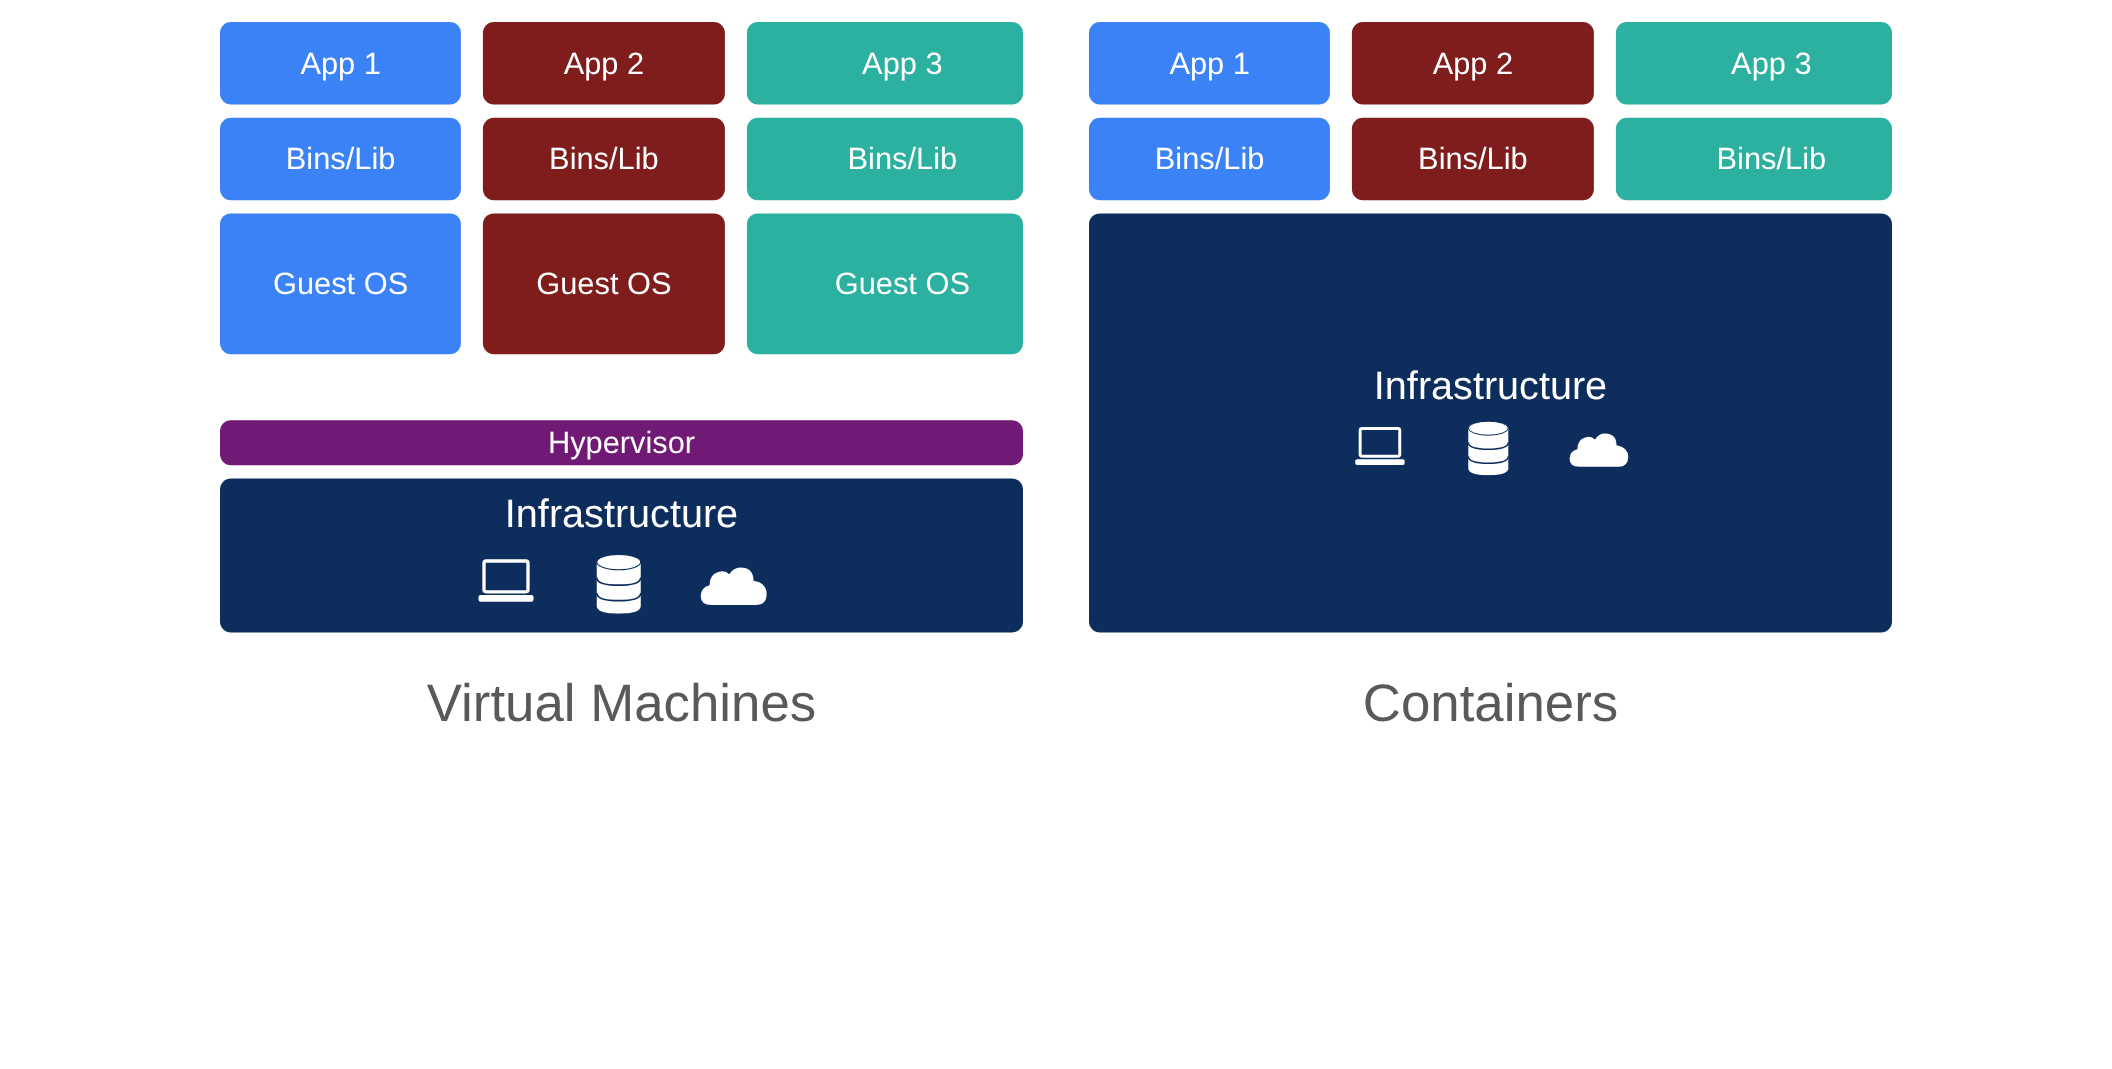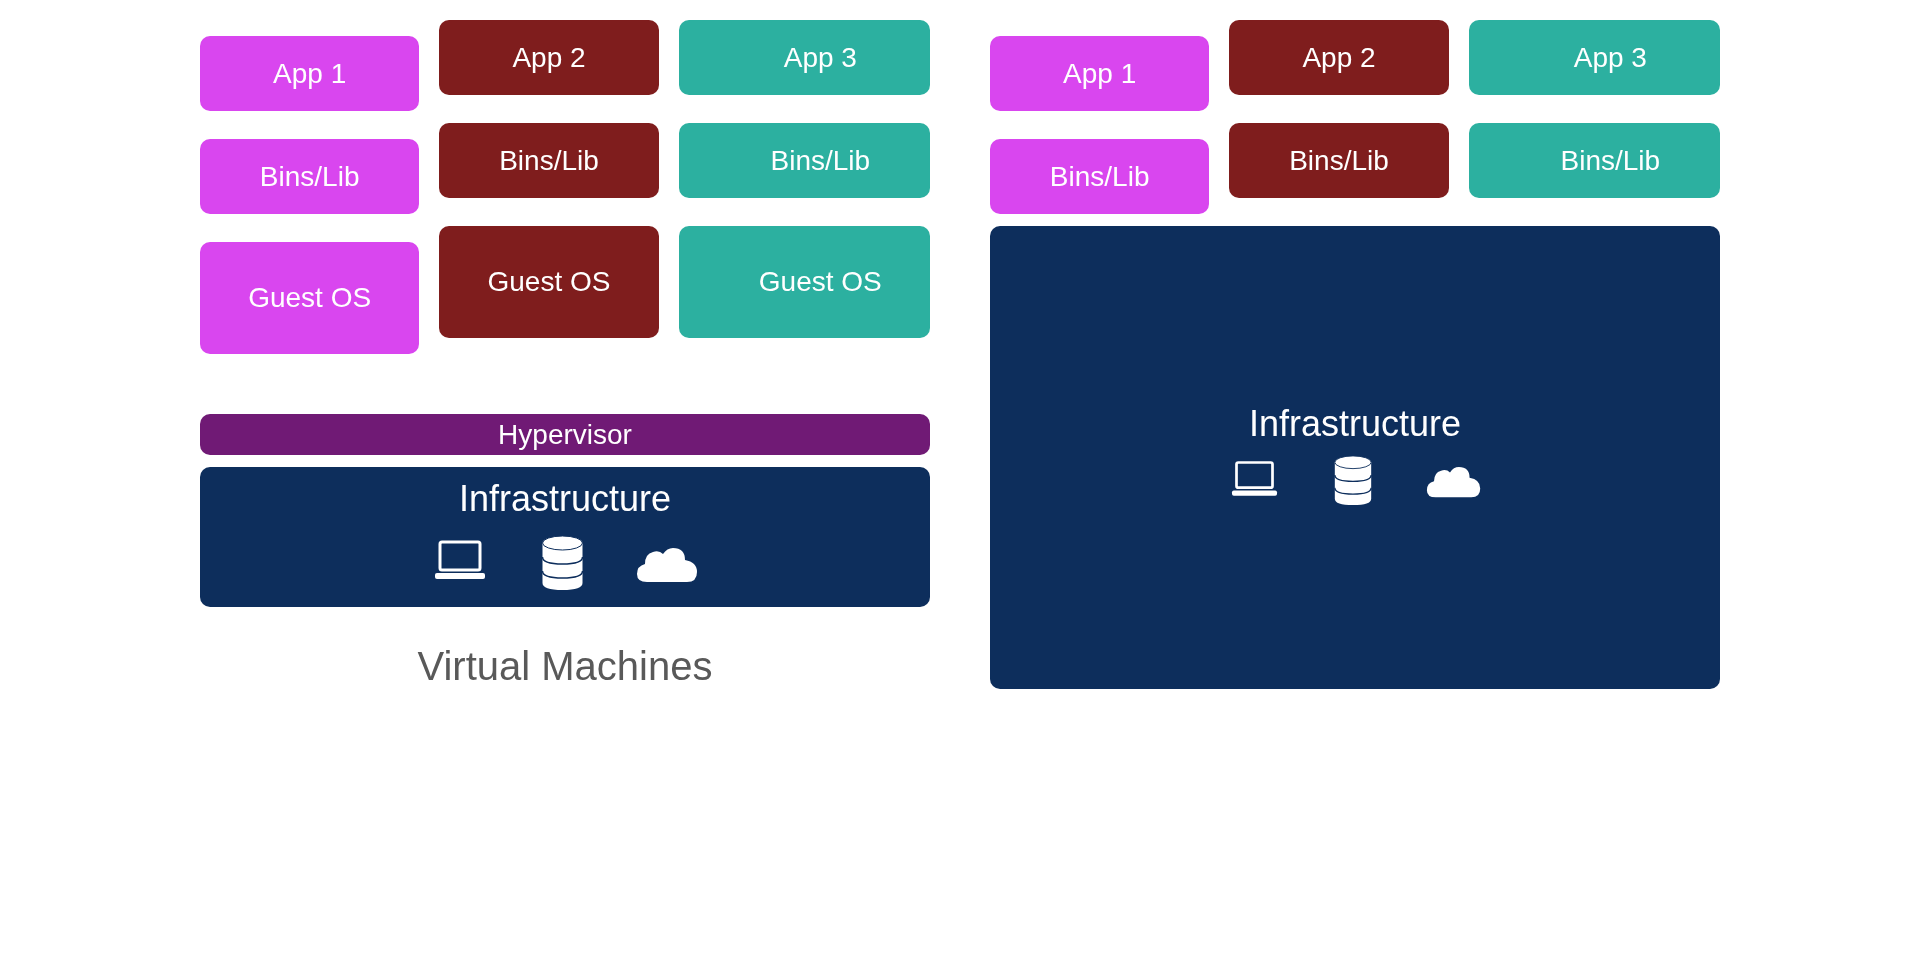--- a/index.html
+++ b/index.html
@@ -29,45 +29,45 @@
       border-radius: 10px;
       display: flex;
       align-items: center;
       justify-content: center;
       color: #ffffff;
       font-size: 28px;
       font-weight: 400;
       flex: 1;
     }
     .box-small { height: 75px; }
-    .box-medium { height: 112px; }
+    .box-medium { height: 128px; }
     .box-wide { height: 85px; width: 100%; }
     .box-infra { 
       height: 140px; 
       width: 100%; 
       flex-direction: column;
       gap: 15px;
       padding: 15px;
     }
     .box-infra-small { 
       height: 120px; 
       width: 100%; 
       flex-direction: column;
       gap: 10px;
       padding: 12px;
     }
-    .orange { background: #d946ef; margin-top: 16px; }
+    .orange { background: #3b82f6; }
     .amber { background: #7f1d1d; }
     .teal { background: #2cb0a0; padding-left: 32px; }
     .green { background: #1c9c3c; }
     .blue { background: #701a75; margin-top: 48px; }
     .navy { background: #0d2e5c; }
     .title {
       text-align: center;
-      font-size: 40px;
+      font-size: 48px;
       color: #595959;
       font-weight: 400;
       margin-top: 25px;
     }
     .icons {
       display: flex;
       gap: 50px;
       align-items: center;
       justify-content: center;
     }
@@ -161,15 +161,16 @@
               <path d="M2.5 36 Q2.5 43 22.5 43 Q42.5 43 42.5 36" fill="none" stroke="#0d2e5c" stroke-width="1.5"></path>
             </svg>
         </span>
         <span class="icon">
           <svg width="60" height="40" viewBox="0 0 65 45">
               <path d="M50 20 Q50 8 38 8 Q32 8 28 14 Q24 10 18 12 Q10 14 10 24 Q2 26 2 34 Q2 42 12 42 L52 42 Q62 42 62 32 Q62 22 50 20 Z" fill="#fff"></path>
             </svg>
         </span>
       </div>
     </div>
+    <div class="title">Containers</div>
   </div>
 
 </div>
 
 </body></html>

